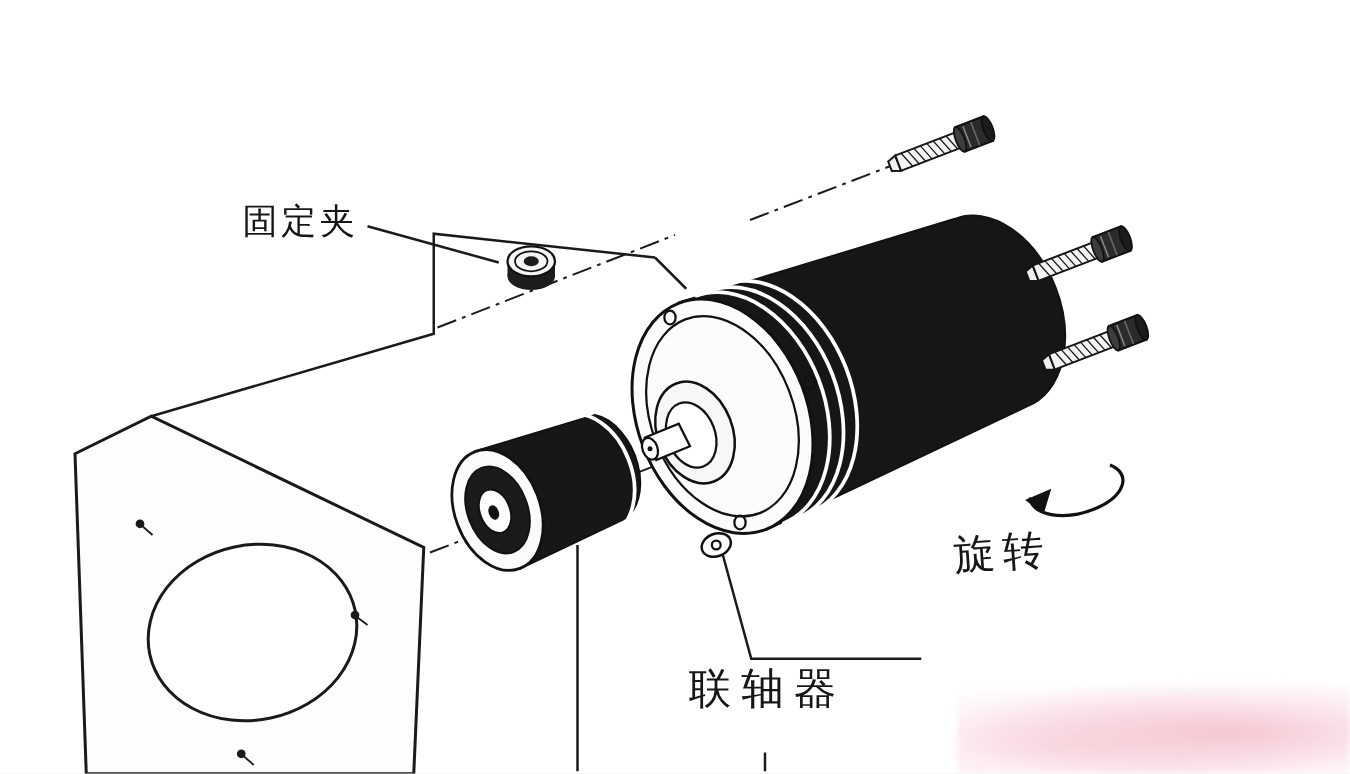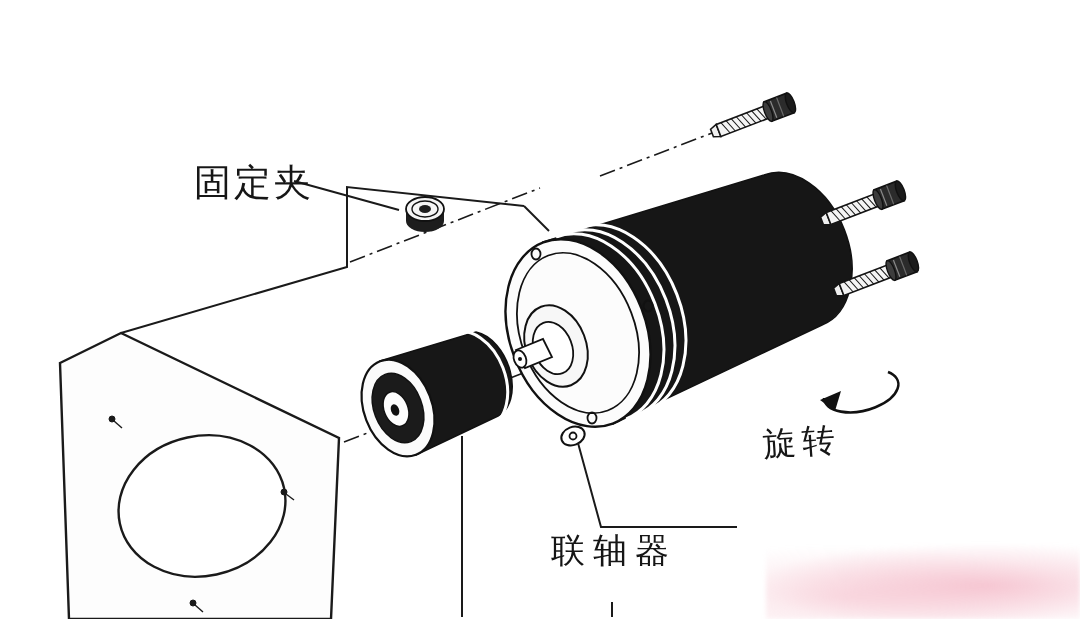--- a/index.html
+++ b/index.html
@@ -5,21 +5,21 @@
   html,body{margin:0;padding:0;background:#e9e9e9;}
   .stage{
     position:relative;width:1080px;height:619px;background:#ffffff;
     overflow:hidden;font-family:"Liberation Sans", sans-serif;
   }
   .stage svg{position:absolute;left:0;top:0;}
   .label{
     position:absolute;color:#161616;font-weight:400;white-space:nowrap;
     user-select:none;
   }
-  .label-clamp{left:194px;top:158px;font-size:37px;letter-spacing:3px;}
+  .label-clamp{left:194px;top:158px;font-size:28px;letter-spacing:3px;}
   .label-rotation{left:763px;top:420px;font-size:33px;letter-spacing:6px;transform:rotate(-4deg);}
   .label-flange{left:741px;top:507px;font-size:33px;letter-spacing:5px;}
   .label-coupling{left:551px;top:528px;font-size:34px;letter-spacing:8px;}
   .watermark{
     position:absolute;left:766px;top:545px;width:314px;height:74px;
     background:
       radial-gradient(ellipse at 70% 55%, rgba(240,160,180,0.55), rgba(240,160,180,0.15) 55%, rgba(240,160,180,0) 75%),
       radial-gradient(ellipse at 25% 70%, rgba(244,185,198,0.40), rgba(244,185,198,0) 70%);
     filter:blur(2px);
     pointer-events:none;

